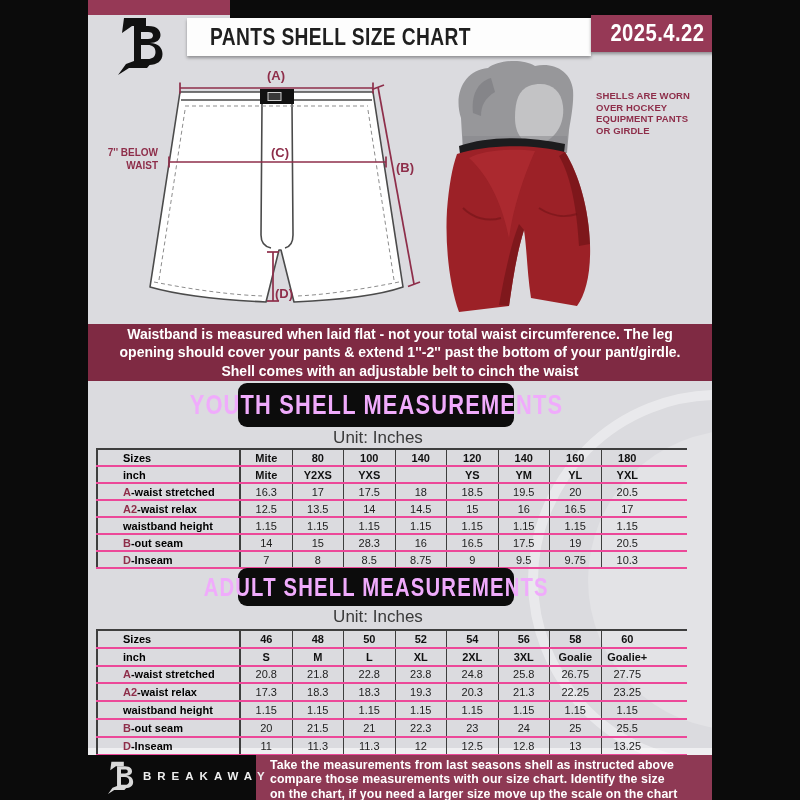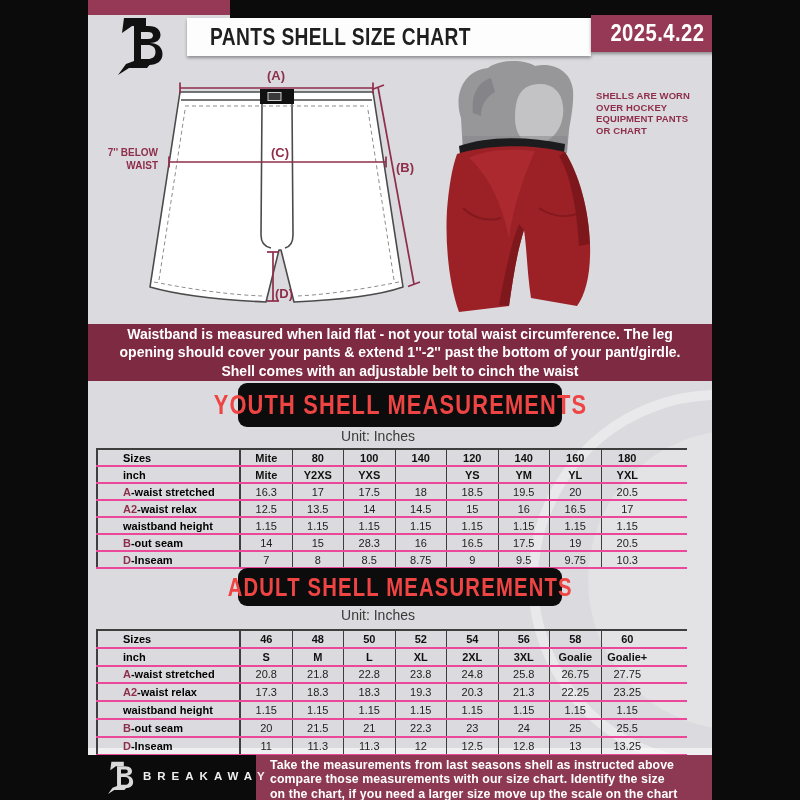--- a/index.html
+++ b/index.html
@@ -30,28 +30,28 @@
 
   
   .wm-ring{position:absolute;border:10px solid rgba(255,255,255,.40);border-radius:50%;}
   .wm-fill{position:absolute;background:rgba(255,255,255,.22);border-radius:50%;}
   .pre-footer{position:absolute;left:0;top:748px;width:624px;height:7px;background:rgba(255,255,255,.55);}
 
   
   .info-banner{position:absolute;left:0;top:324px;width:624px;height:57px;background:#7f2a43;color:#fff;
                display:flex;flex-direction:column;align-items:center;justify-content:center;
                font-size:14px;line-height:18.5px;font-weight:600;text-align:center;}
-  .section-banner{position:absolute;left:150px;width:324px;background:#0c0c0c;border-radius:9px;
-                  display:flex;align-items:center;justify-content:center;color:#ef4444;}
+  .section-banner{position:absolute;left:150px;width:276px;background:#0c0c0c;border-radius:9px;
+                  display:flex;align-items:center;justify-content:center;color:#f0abfc;}
   .banner-youth{top:383px;height:44px;}
   .banner-adult{top:568px;height:38px;}
   .banner-text{font-weight:bold;white-space:nowrap;transform:scaleX(.78);letter-spacing:1.5px;}
   .banner-youth .banner-text{font-size:28px;}
   .banner-adult .banner-text{font-size:26px;}
-  .unit{position:absolute;left:0;width:580px;text-align:center;font-size:14px;color:#3a3a3a;}
+  .unit{position:absolute;left:0;width:580px;text-align:center;font-size:17px;color:#3a3a3a;}
   .unit-youth{top:428px;}
   .unit-adult{top:607px;}
 
   
   .size-table{position:absolute;left:8px;width:591px;border-top:2px solid #3e3e3e;}
   .table-youth{top:448px;}
   .table-adult{top:629px;}
   .t-row{display:grid;grid-template-columns:145px repeat(8,51.5px);border-bottom:2px solid #ec4899;height:15px;}
   .table-adult .t-row{height:15.8px;}
   .t-label{border-left:2px solid #3e3e3e;border-right:2px solid #3e3e3e;font-weight:bold;font-size:11px;
@@ -146,21 +146,21 @@
       <path fill="#b93138" d="M26,100 C40,92 70,90 92,93 C80,120 70,150 66,180 C60,150 48,120 26,100 Z" opacity=".5"></path>
       <path fill="#6f1216" d="M122,94 C136,116 146,152 147,186 L136,188 C134,152 128,118 116,98 Z" opacity=".65"></path>
       <path stroke="#6f1216" stroke-width="2" fill="none" d="M20,150 C30,160 44,164 58,160" opacity=".55"></path>
       <path stroke="#6f1216" stroke-width="2" fill="none" d="M96,150 C108,158 122,160 134,156" opacity=".55"></path>
     </svg>
 
     <div class="shell-note">
         <div>SHELLS ARE WORN</div>
         <div>OVER HOCKEY</div>
         <div>EQUIPMENT PANTS</div>
-        <div>OR CHART</div>
+        <div>OR GIRDLE</div>
       </div>
 
     <div class="wm-ring" style="left:440px;top:390px;width:360px;height:360px;"></div>
     <div class="wm-fill" style="left:500px;top:430px;width:300px;height:300px;"></div>
     <div class="pre-footer"></div>
 
     <div class="info-banner">
         <div>Waistband is measured when laid flat - not your total waist circumference. The leg</div>
         <div>opening should cover your pants &amp; extend 1''-2'' past the bottom of your pant/girdle.</div>
         <div>Shell comes with an adjustable belt to cinch the waist</div>

